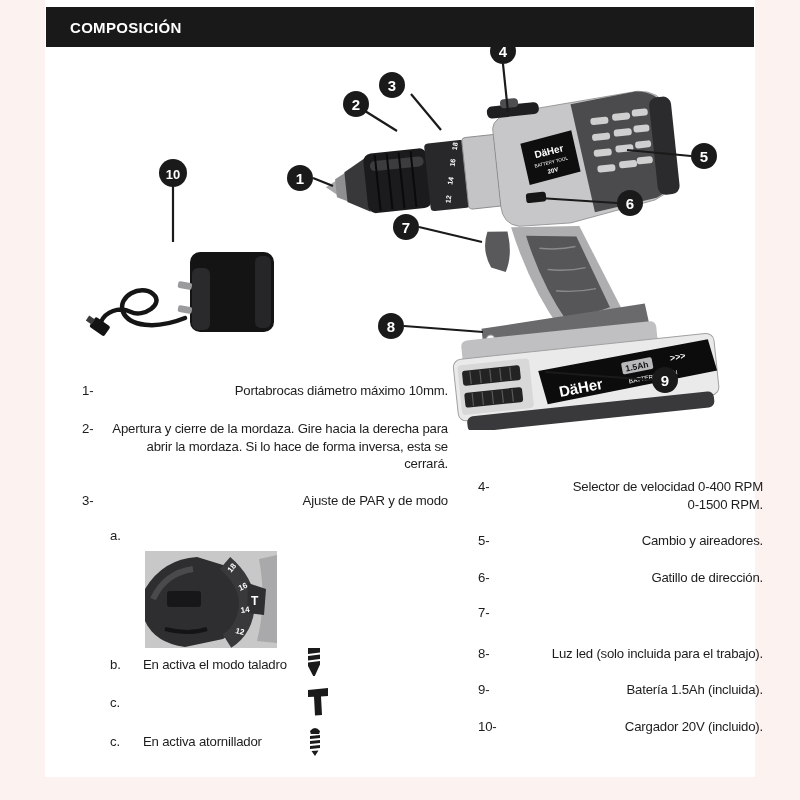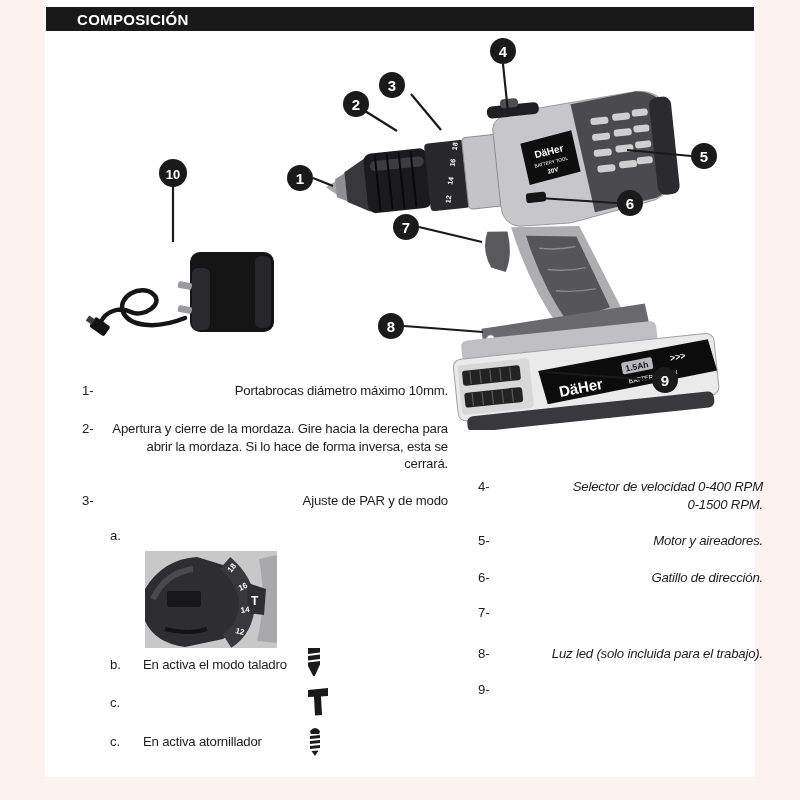--- a/index.html
+++ b/index.html
@@ -4,32 +4,32 @@
 <style>
   html,body{margin:0;padding:0;}
   body{
     width:800px;height:800px;position:relative;
     background:#fcf3f0;
     font-family:"Liberation Sans", sans-serif;
     color:#1d1d1d;overflow:hidden;
   }
   .page{position:absolute;left:45px;top:0;width:710px;height:777px;background:#ffffff;}
   .header-bar{
-    position:absolute;left:1px;top:7px;width:708px;height:24px;background:#191919;
-    color:#ffffff;display:flex;align-items:center;box-sizing:border-box;padding-left:31px;
+    position:absolute;left:1px;top:7px;width:708px;height:40px;background:#191919;
+    color:#ffffff;display:flex;align-items:center;box-sizing:border-box;padding-left:24px;
     font-weight:bold;font-size:15px;letter-spacing:.3px;
   }
   .diagram-svg{position:absolute;left:0;top:30px;width:710px;height:400px;}
   .closeup-svg{position:absolute;left:100px;top:551px;width:132px;height:97px;}
   .row{position:absolute;display:flex;font-size:13.2px;line-height:17.6px;letter-spacing:-.2px;}
   .row .num{flex:none;width:28px;}
   .row .numw{flex:none;width:30px;}
   .row .txt{display:block;text-align:right;}
   .w-left{width:338px;}
-  .w-right{width:255px;font-style:italic;}
+  .w-right{width:255px;}
   .sub{position:absolute;display:flex;font-size:13.2px;line-height:17.6px;letter-spacing:-.2px;}
   .sub .letter{flex:none;width:33px;}
   .mode-icon{position:absolute;}
 </style>
 </head>
 <body>
 
 <div class="page">
 
   <div class="header-bar">
@@ -263,30 +263,35 @@
     <path fill="#1a1a1a" d="M3 5 Q8 -1 13 5 L12.2 8 L3.8 8 Z M3 10 L13 9 L13 12 L3 13 Z M3 15 L13 14 L13 17 L3 18 Z M3 20 L13 19 L13 22 L3 23 Z M4.5 25 L11.5 24.5 L8 30 Z"></path>
   </svg>
 
   <div class="row" style="left:433px;top:478px;">
     <span class="numw">4-</span>
     <span class="txt w-right"><span>Selector de velocidad 0-400 RPM</span><br>
     <span>0-1500 RPM.</span></span>
   </div>
   <div class="row" style="left:433px;top:532px;">
     <span class="numw">5-</span>
-    <span class="txt w-right">Motor y aireadores.</span>
+    <span class="txt w-right">Cambio y aireadores.</span>
   </div>
   <div class="row" style="left:433px;top:569px;">
     <span class="numw">6-</span>
     <span class="txt w-right">Gatillo de dirección.</span>
   </div>
   <div class="row" style="left:433px;top:604px;">
     <span class="numw">7-</span>
   </div>
   <div class="row" style="left:433px;top:645px;">
     <span class="numw">8-</span>
     <span class="txt w-right">Luz led (solo incluida para el trabajo).</span>
   </div>
   <div class="row" style="left:433px;top:681px;">
     <span class="numw">9-</span>
+    <span class="txt w-right">Batería 1.5Ah (incluida).</span>
+  </div>
+  <div class="row" style="left:433px;top:718px;">
+    <span class="numw">10-</span>
+    <span class="txt w-right">Cargador 20V (incluido).</span>
   </div>
 
 </div>
 
 </body></html>

